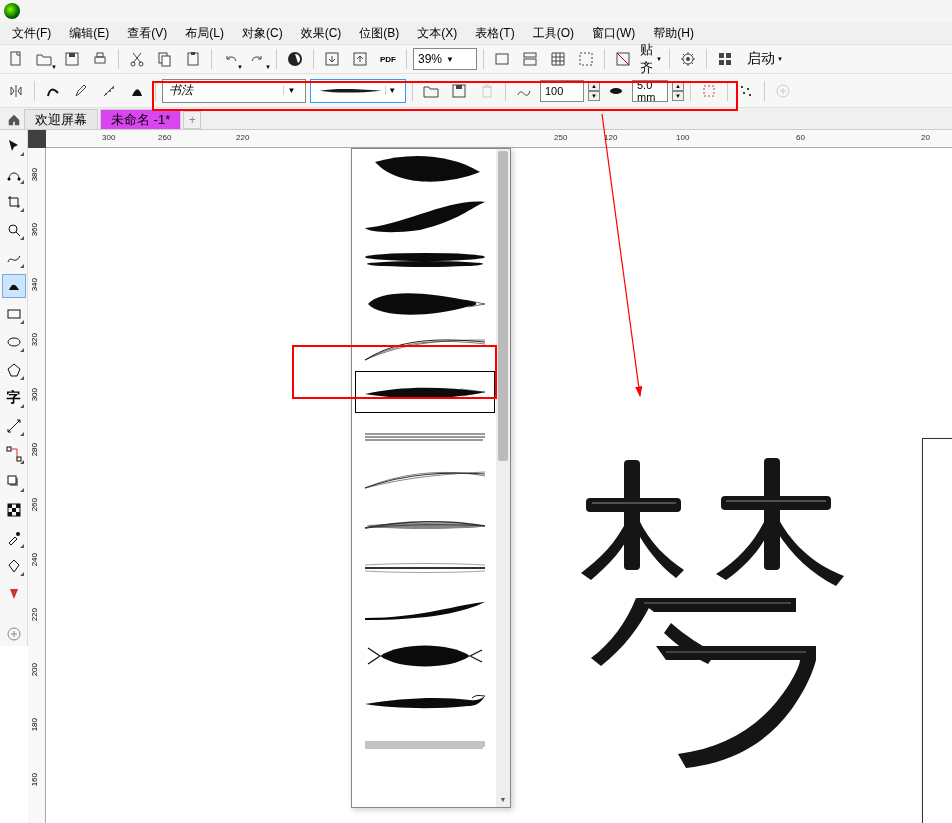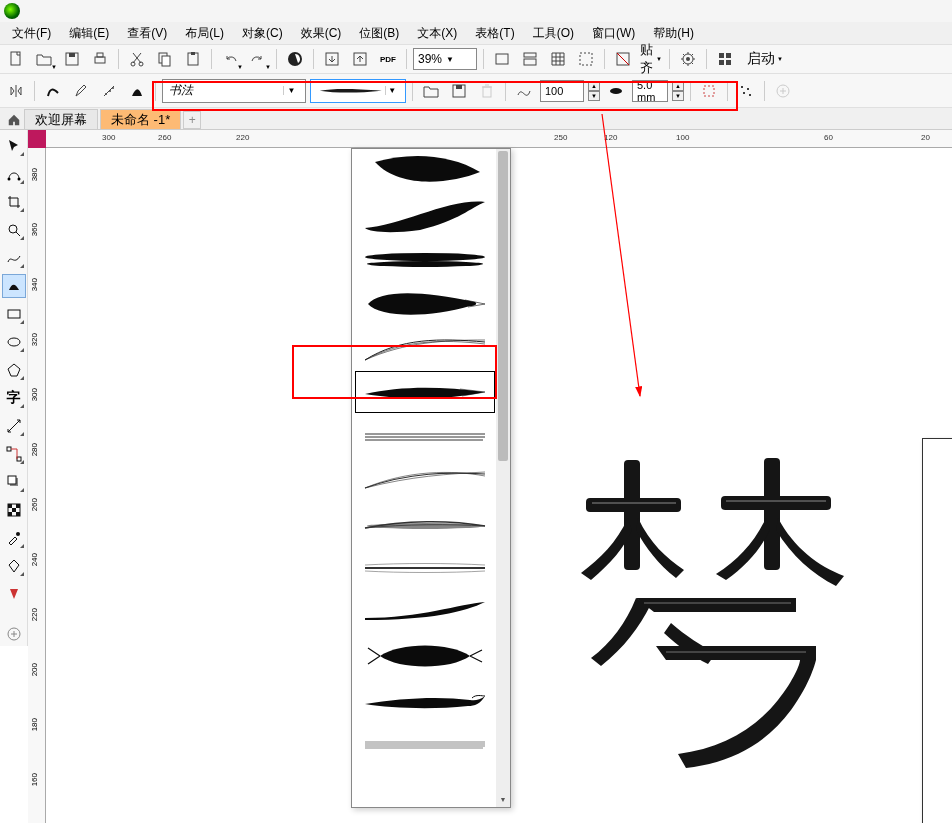--- a/index.html
+++ b/index.html
@@ -28,31 +28,31 @@
 .combo.brush { width:96px; }
 .combo .dd { width:16px; text-align:center; font-size:8px; border-left:1px solid #ccc; margin-left:auto; }
 .numfield { height:22px; width:44px; border:1px solid #888; background:#fff; display:flex; align-items:center; padding:0 4px; font-size:11px; }
 .spinner { width:12px; display:flex; flex-direction:column; }
 .spinner div { height:10px; border:1px solid #888; font-size:6px; text-align:center; line-height:8px; background:#f0f0f0; }
 
 
 .tabstrip { height:22px; background:#f0f0f0; border-bottom:1px solid #ccc; display:flex; align-items:flex-end; padding-left:4px; }
 .tabstrip .home { width:20px; height:18px; display:flex; align-items:center; justify-content:center; }
 .tabstrip .tab { height:20px; padding:2px 10px; background:#e8e8e8; border:1px solid #ccc; border-bottom:none; margin-right:2px; font-size:13px; display:flex; align-items:center; gap:6px; }
-.tabstrip .tab.inactive { background:#fdba74;margin-top:44px; }
+.tabstrip .tab.inactive { background:#d946ef;margin-top:44px; }
 .tabstrip .plus { width:18px; height:18px; border:1px solid #ccc; display:flex; align-items:center; justify-content:center; font-size:12px; color:#888; }
 
 
 .toolbox { position:absolute; left:0; top:130px; width:28px; background:#f7f7f7; border-right:1px solid #ddd; display:flex; flex-direction:column; align-items:center; padding-top:4px; gap:4px; }
 .tool { width:24px; height:24px; display:flex; align-items:center; justify-content:center; border:1px solid transparent; position:relative; }
 .tool.active { background:#cce5ff; border:1px solid #7aa7d8; }
 .tool .fly { position:absolute; right:1px; bottom:1px; width:0; height:0; border-right:4px solid #555; border-top:4px solid transparent; }
 
 
-.canvas-area { position:absolute; left:28px; top:130px; right:0; bottom:0; background:#be185d; overflow:hidden; }
+.canvas-area { position:absolute; left:28px; top:130px; right:0; bottom:0; background:#404040; overflow:hidden; }
 .ruler-h { position:absolute; left:18px; top:0; right:0; height:18px; background:#f8f8f8; border-bottom:1px solid #aaa; font-size:8px; color:#333; }
 .ruler-h .tick { position:absolute; top:3px; font-size:8px; }
 .ruler-v { position:absolute; left:0; top:18px; width:18px; bottom:0; background:#f8f8f8; border-right:1px solid #aaa; }
 .ruler-v .tick { position:absolute; left:2px; font-size:8px; writing-mode:vertical-rl; transform:rotate(180deg); }
 .doc { position:absolute; left:18px; top:18px; right:0; bottom:0; background:#fff; }
 .page-edge { position:absolute; right:0; top:290px; width:30px; height:500px; border:1px solid #333; border-right:none; box-shadow:2px 2px 4px rgba(0,0,0,0.3); background:#fff; }
 
 
 .brush-list { position:absolute; left:305px; top:0; width:160px; height:660px; background:#fff; border:1px solid #888; box-shadow:2px 2px 6px rgba(0,0,0,0.2); z-index:50; overflow:hidden; }
 .brush-list .scrollbar { position:absolute; right:0; top:0; width:14px; height:100%; background:#eee; }
@@ -486,21 +486,21 @@
 </div>
 
 <div class="canvas-area">
   <div class="ruler-h">
     <span class="tick" style="left:56px">300</span>
     <span class="tick" style="left:112px">260</span>
     <span class="tick" style="left:190px">220</span>
     <span class="tick" style="left:508px">250</span>
     <span class="tick" style="left:558px">120</span>
     <span class="tick" style="left:630px">100</span>
-    <span class="tick" style="left:778px">60</span>
+    <span class="tick" style="left:750px">60</span>
     <span class="tick" style="left:875px">20</span>
   </div>
   <div class="ruler-v">
     <span class="tick" style="top:20px">380</span>
     <span class="tick" style="top:75px">360</span>
     <span class="tick" style="top:130px">340</span>
     <span class="tick" style="top:185px">320</span>
     <span class="tick" style="top:240px">300</span>
     <span class="tick" style="top:295px">280</span>
     <span class="tick" style="top:350px">260</span>

